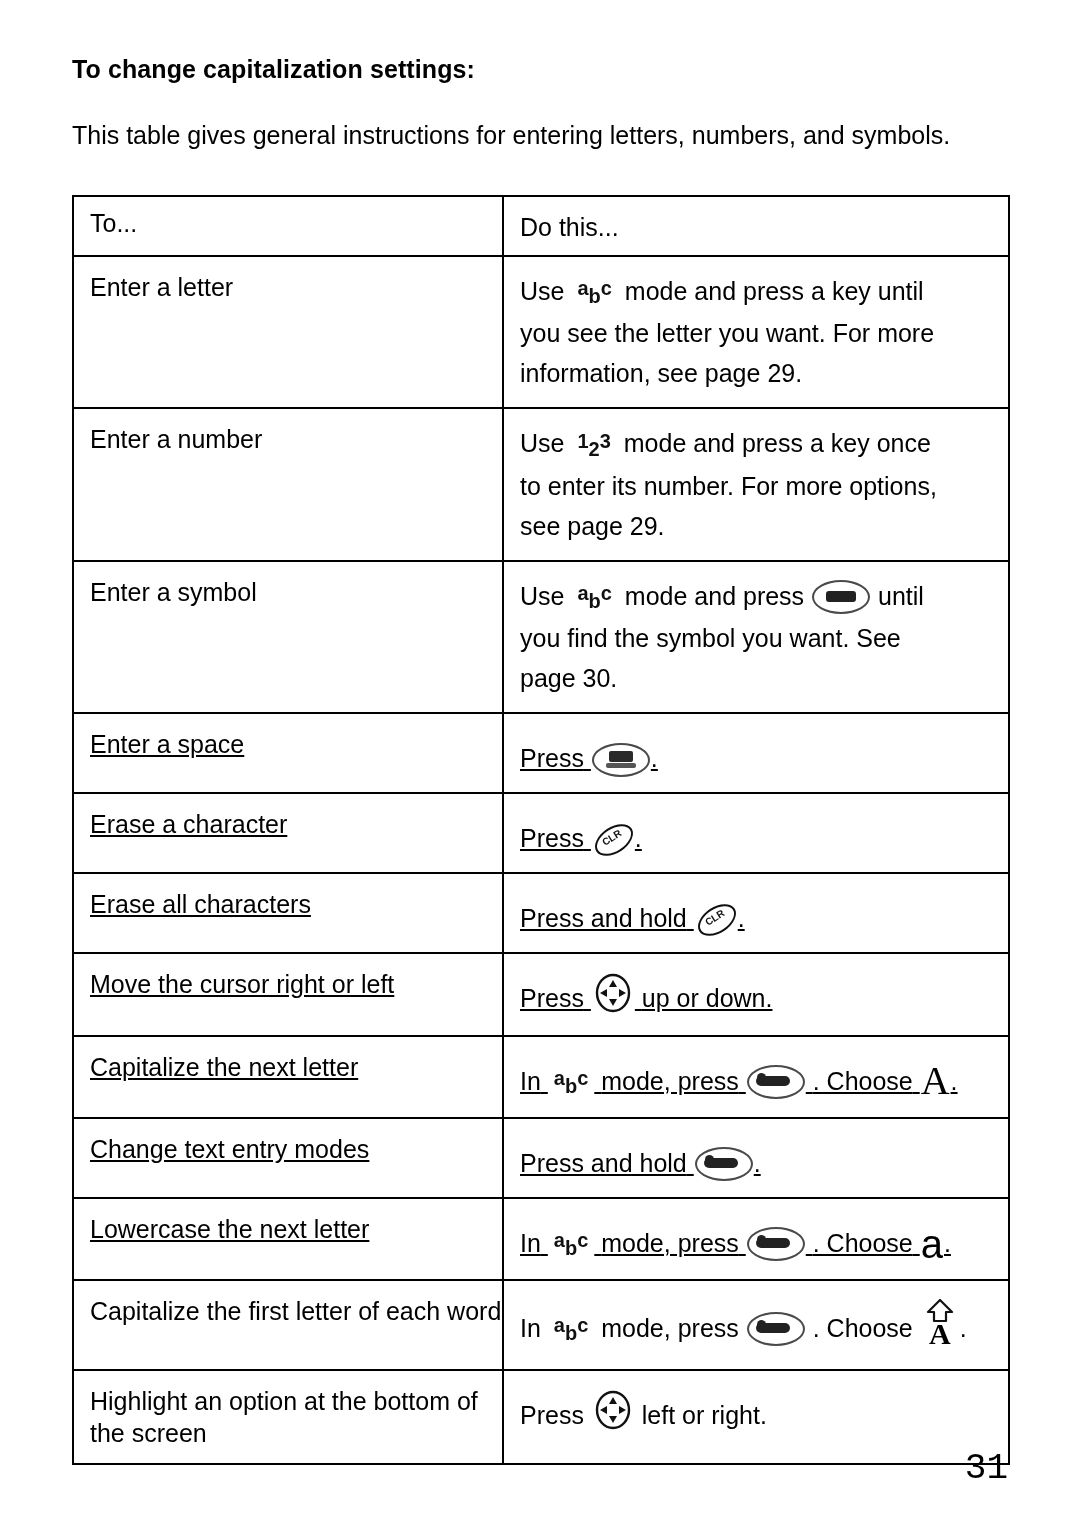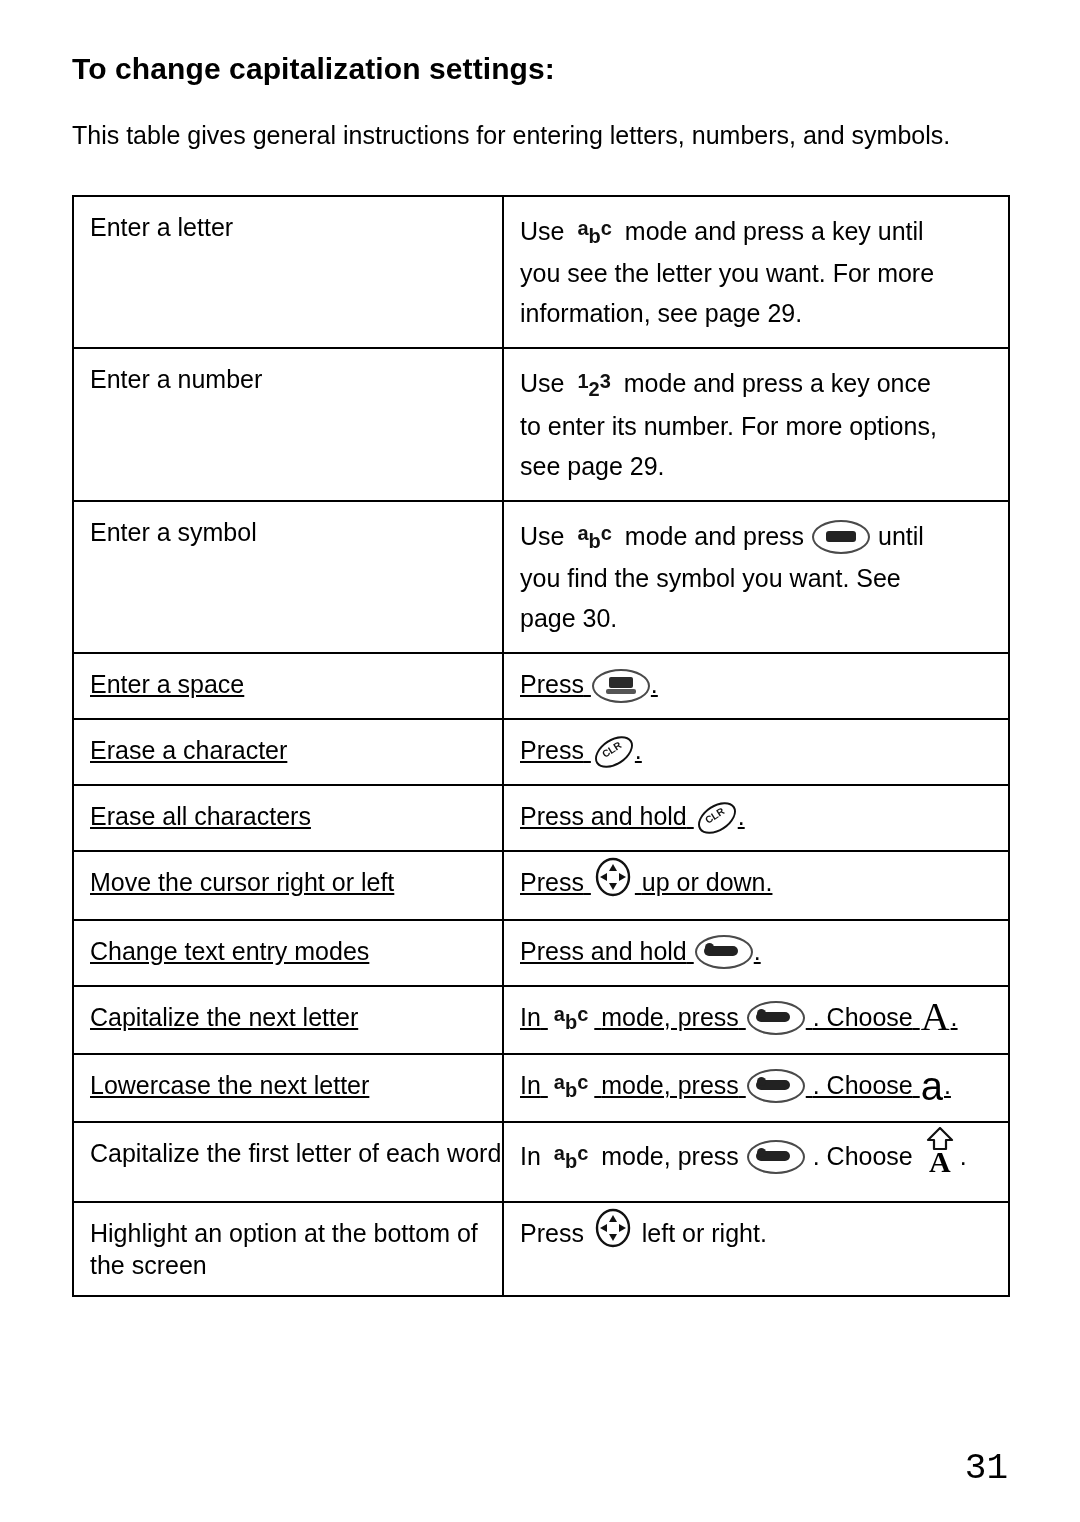--- a/index.html
+++ b/index.html
@@ -24,21 +24,21 @@
   }
   .content {
     position: absolute;
     left: 72px;
     top: 52px;
     width: 936px;
   }
 
   
   h2.heading {
-    font-size: 30px;
+    font-size: 25px;
     font-weight: bold;
     margin: 0 0 6px 0;
     line-height: 34px;
     letter-spacing: 0.1px;
   }
   .bullet-line {
     font-size: 25px;
     line-height: 36px;
     margin: 0;
     white-space: nowrap;
@@ -92,21 +92,21 @@
   .cell-do .ln { display: block; white-space: nowrap; }
 
   
   tr.r-head td { height: 52px; }
   tr.r-tall td  { height: 126px; }
   tr.r-mid td   { height: 60px; text-decoration: underline; }
   tr.r-two td   { height: 78px; }
 
   tr.r-head .cell-to, tr.r-head .cell-do { padding-top: 10px; padding-bottom: 8px; }
 
-  .pad-top-sm { padding-top: 10px; }
+  .pad-top-sm { padding-top: 24px; }
 
   
   .align-top { vertical-align: top; }
 
   
   .icon {
     display: inline-block;
     vertical-align: middle;
     position: relative;
   }
@@ -304,20 +304,28 @@
 
 
     <p class="para">This table gives general instructions for entering letters, numbers, and symbols.</p>
 
     <table class="qtable">
       <colgroup>
           <col class="c1">
           <col class="c2">
         </colgroup>
       <tbody>
+        <tr class="r-head">
+          <td class="align-top">
+            <div class="cell-to">To...</div>
+          </td>
+          <td class="align-top">
+            <div class="cell-do">Do this...</div>
+          </td>
+        </tr>
 
       <tr class="r-tall">
             <td class="align-top">
               <div class="cell-to">Enter a letter</div>
             </td>
             <td class="align-top">
               <div class="cell-do">
                 <span class="ln"><span>Use</span>&nbsp;<span class="mode-ico"><span class="up">a</span><span class="down">b</span><span class="up">c</span></span>&nbsp;<span>mode and press a key until</span></span>
                 <span class="ln"><span>you see the letter you want. For more</span></span>
                 <span class="ln"><span>information, see page 29.</span></span>
@@ -389,35 +397,35 @@
                       <polygon points="19,7 23,14 15,14" fill="#111"></polygon>
                       <polygon points="19,33 23,26 15,26" fill="#111"></polygon>
                       <polygon points="6,20 13,16 13,24" fill="#111"></polygon>
                       <polygon points="32,20 25,16 25,24" fill="#111"></polygon>
                     </svg></span>&nbsp;<span>up or down.</span></span>
               </div>
             </td>
           </tr>
           <tr class="r-mid">
             <td class="align-top">
+              <div class="cell-to">Capitalize the next letter</div>
+            </td>
+            <td class="align-top">
+              <div class="cell-do pad-top-sm">
+                <span class="ln"><span>In</span>&nbsp;<span class="mode-ico"><span class="up">a</span><span class="down">b</span><span class="up">c</span></span>&nbsp;<span>mode, press</span>&nbsp;<span class="icon key-oval key-shift"><span class="blob"></span><span class="blob2"></span></span>&nbsp;<span>. Choose</span>&nbsp;<span class="choose-A">A</span><span>.</span></span>
+              </div>
+            </td>
+          </tr>
+          <tr class="r-mid">
+            <td class="align-top">
               <div class="cell-to">Change text entry modes</div>
             </td>
             <td class="align-top">
               <div class="cell-do pad-top-sm">
                 <span class="ln"><span>Press and hold</span>&nbsp;<span class="icon key-oval key-shift"><span class="blob"></span><span class="blob2"></span></span><span>.</span></span>
-              </div>
-            </td>
-          </tr>
-          <tr class="r-mid">
-            <td class="align-top">
-              <div class="cell-to">Capitalize the next letter</div>
-            </td>
-            <td class="align-top">
-              <div class="cell-do pad-top-sm">
-                <span class="ln"><span>In</span>&nbsp;<span class="mode-ico"><span class="up">a</span><span class="down">b</span><span class="up">c</span></span>&nbsp;<span>mode, press</span>&nbsp;<span class="icon key-oval key-shift"><span class="blob"></span><span class="blob2"></span></span>&nbsp;<span>. Choose</span>&nbsp;<span class="choose-A">A</span><span>.</span></span>
               </div>
             </td>
           </tr>
           <tr class="r-mid">
             <td class="align-top">
               <div class="cell-to">Lowercase the next letter</div>
             </td>
             <td class="align-top">
               <div class="cell-do pad-top-sm">
                 <span class="ln"><span>In</span>&nbsp;<span class="mode-ico"><span class="up">a</span><span class="down">b</span><span class="up">c</span></span>&nbsp;<span>mode, press</span>&nbsp;<span class="icon key-oval key-shift"><span class="blob"></span><span class="blob2"></span></span>&nbsp;<span>. Choose</span>&nbsp;<span class="choose-a">a</span><span>.</span></span>

